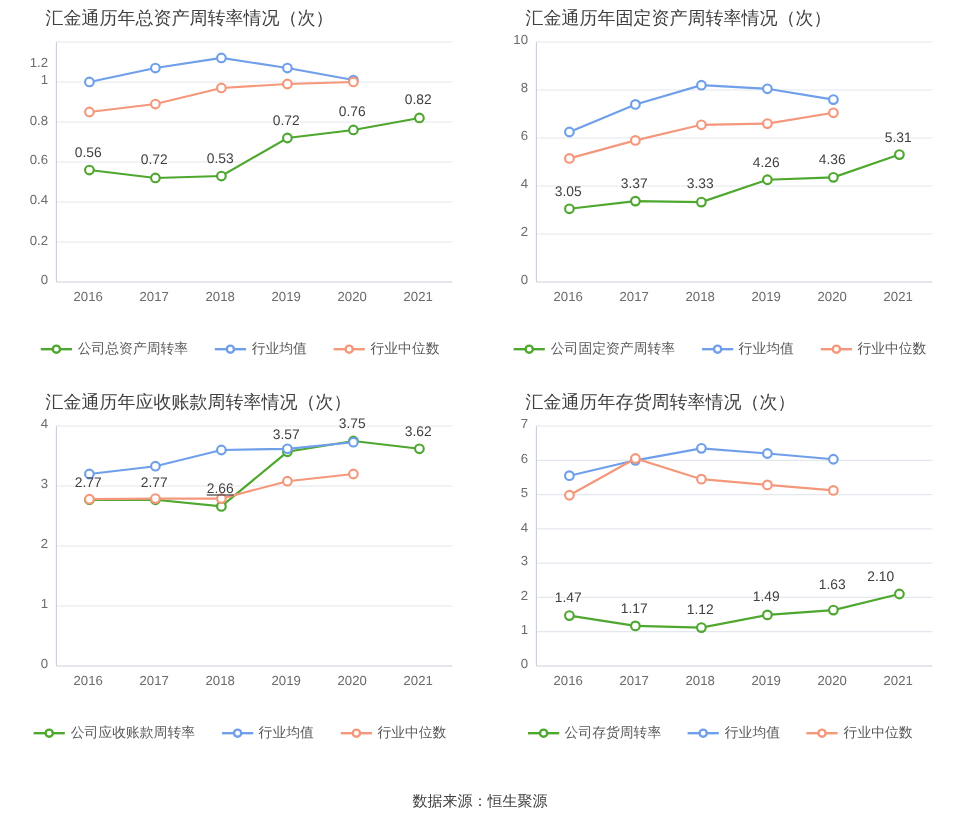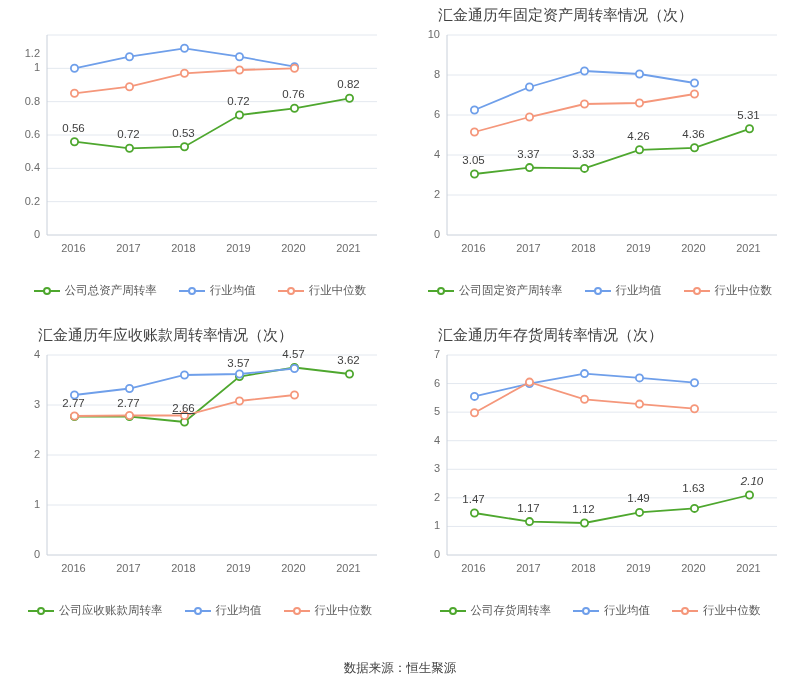--- a/index.html
+++ b/index.html
@@ -80,20 +80,21 @@
     text-align:center;
     font-size:12.5px;
     color:#404040;
   }
 </style>
 </head>
 <body>
 
 <div class="grid">
   <div class="panel">
+    <div class="panel-title">汇金通历年总资产周转率情况（次）</div>
     <div class="plot" id="plot0">
         <svg width="332" height="202" viewBox="-1 -1 332 202">
           <line x1="0" y1="200" x2="330" y2="200" stroke="#c9d0da" stroke-width="1"></line>
           <line x1="0" y1="166.66666666666666" x2="330" y2="166.66666666666666" stroke="#e3e8ef" stroke-width="1"></line>
           <line x1="0" y1="133.33333333333331" x2="330" y2="133.33333333333331" stroke="#e3e8ef" stroke-width="1"></line>
           <line x1="0" y1="100" x2="330" y2="100" stroke="#e3e8ef" stroke-width="1"></line>
           <line x1="0" y1="66.66666666666666" x2="330" y2="66.66666666666666" stroke="#e3e8ef" stroke-width="1"></line>
           <line x1="0" y1="33.333333333333314" x2="330" y2="33.333333333333314" stroke="#e3e8ef" stroke-width="1"></line>
           <line x1="0" y1="0" x2="330" y2="0" stroke="#e3e8ef" stroke-width="1"></line>
           <line x1="0" y1="0" x2="0" y2="200" stroke="#c9d0da" stroke-width="1"></line>
@@ -257,21 +258,21 @@
         <div class="xlab" style="left: 27.5px; top: 208px;">2016</div>
         <div class="xlab" style="left: 82.5px; top: 208px;">2017</div>
         <div class="xlab" style="left: 137.5px; top: 208px;">2018</div>
         <div class="xlab" style="left: 192.5px; top: 208px;">2019</div>
         <div class="xlab" style="left: 247.5px; top: 208px;">2020</div>
         <div class="xlab" style="left: 302.5px; top: 208px;">2021</div>
         <div class="dlab" style="left: 27.5px; top: 54.5px;">2.77</div>
         <div class="dlab" style="left: 82.5px; top: 54.5px;">2.77</div>
         <div class="dlab" style="left: 137.5px; top: 60px; text-decoration: underline;">2.66</div>
         <div class="dlab" style="left: 192.5px; top: 14.5px;">3.57</div>
-        <div class="dlab" style="left: 247.5px; top: 5.5px;">4.57</div>
+        <div class="dlab" style="left: 247.5px; top: 5.5px;">3.75</div>
         <div class="dlab" style="left: 302.5px; top: 12px;">3.62</div>
       </div>
     <div class="legend" id="leg2">
         <div class="item" style="color: rgb(78, 167, 46);">
           <span class="glyph"></span>
           <span style="color: rgb(89, 89, 89);">公司应收账款周转率</span>
         </div>
         <div class="item" style="color: rgb(111, 159, 234);">
           <span class="glyph"></span>
           <span style="color: rgb(89, 89, 89);">行业均值</span>
@@ -328,21 +329,21 @@
         <div class="xlab" style="left: 82.5px; top: 208px;">2017</div>
         <div class="xlab" style="left: 137.5px; top: 208px;">2018</div>
         <div class="xlab" style="left: 192.5px; top: 208px;">2019</div>
         <div class="xlab" style="left: 247.5px; top: 208px;">2020</div>
         <div class="xlab" style="left: 302.5px; top: 208px;">2021</div>
         <div class="dlab" style="left: 27.5px; top: 151px;">1.47</div>
         <div class="dlab" style="left: 82.5px; top: 159.571px;">1.17</div>
         <div class="dlab" style="left: 137.5px; top: 161px;">1.12</div>
         <div class="dlab" style="left: 192.5px; top: 150.429px;">1.49</div>
         <div class="dlab" style="left: 247.5px; top: 140px;">1.63</div>
-        <div class="dlab" style="left: 306px; top: 133px; font-style: italic;">2.10</div>
+        <div class="dlab" style="left: 288px; top: 133px;">2.10</div>
       </div>
     <div class="legend" id="leg3">
         <div class="item" style="color: rgb(78, 167, 46);">
           <span class="glyph"></span>
           <span style="color: rgb(89, 89, 89);">公司存货周转率</span>
         </div>
         <div class="item" style="color: rgb(111, 159, 234);">
           <span class="glyph"></span>
           <span style="color: rgb(89, 89, 89);">行业均值</span>
         </div>

